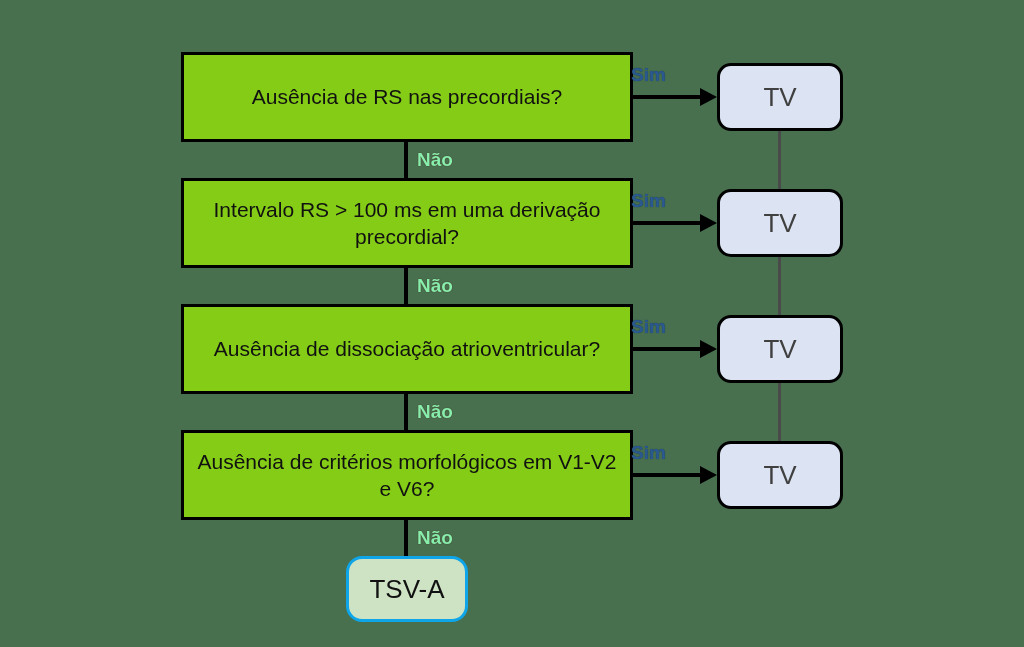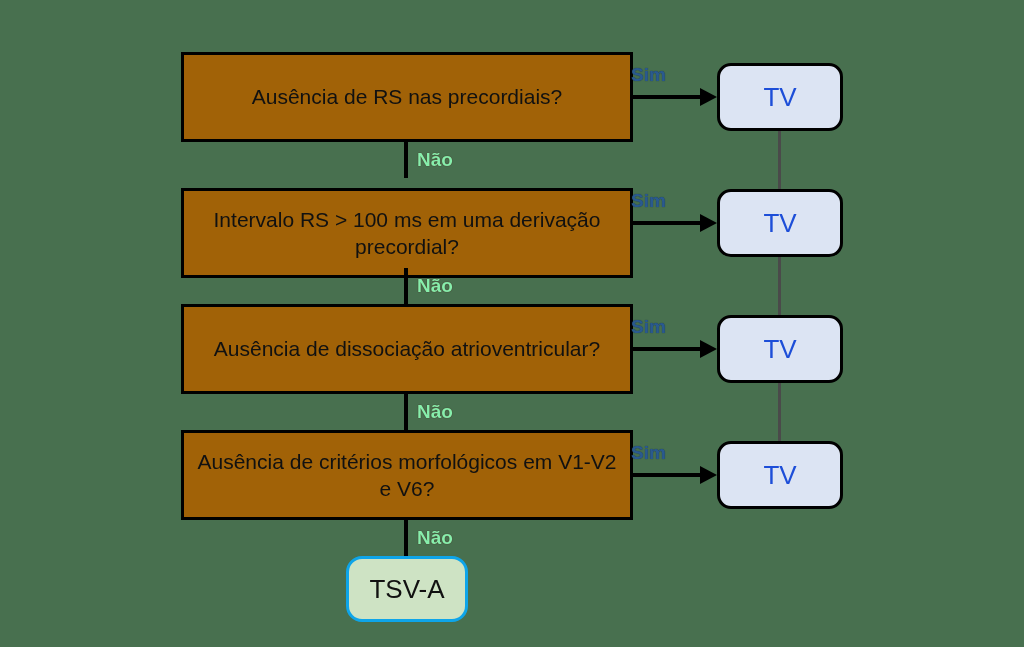--- a/index.html
+++ b/index.html
@@ -14,21 +14,21 @@
     height: 647px;
     background: #48704F;
     overflow: hidden;
   }
   
   .qbox {
     position: absolute;
     left: 181px;
     width: 452px;
     height: 90px;
-    background: #a16207;
+    background: #84cc16;
     border: 3px solid #000;
     box-sizing: border-box;
     display: flex;
     align-items: center;
     justify-content: center;
     text-align: center;
   }
   .qbox .qtext {
     font-size: 21px;
     line-height: 1.3;
@@ -42,21 +42,21 @@
     width: 126px;
     height: 68px;
     background: #DCE4F3;
     border: 3px solid #000;
     border-radius: 14px;
     box-sizing: border-box;
     display: flex;
     align-items: center;
     justify-content: center;
     font-size: 26px;
-    color: #1d4ed8;
+    color: #404040;
   }
   
   .finalbox {
     position: absolute;
     left: 346px;
     top: 556px;
     width: 122px;
     height: 66px;
     background: #CEE3C4;
     border: 3px solid #0ea5e9;
@@ -120,21 +120,21 @@
   }
 </style>
 </head>
 <body>
 
 <div class="canvas">
 
   <div class="qbox" style="top:52px">
     <span class="qtext">Ausência de RS nas precordiais?</span>
   </div>
-  <div class="qbox" style="top:188px">
+  <div class="qbox" style="top:178px">
     <span class="qtext">Intervalo RS &gt; 100 ms em uma derivação precordial?</span>
   </div>
   <div class="qbox" style="top:304px">
     <span class="qtext">Ausência de dissociação atrioventricular?</span>
   </div>
   <div class="qbox" style="top:430px">
     <span class="qtext">Ausência de critérios morfológicos em V1-V2 e V6?</span>
   </div>
 
   <div class="vline" style="top:142px;height:36px"></div>

